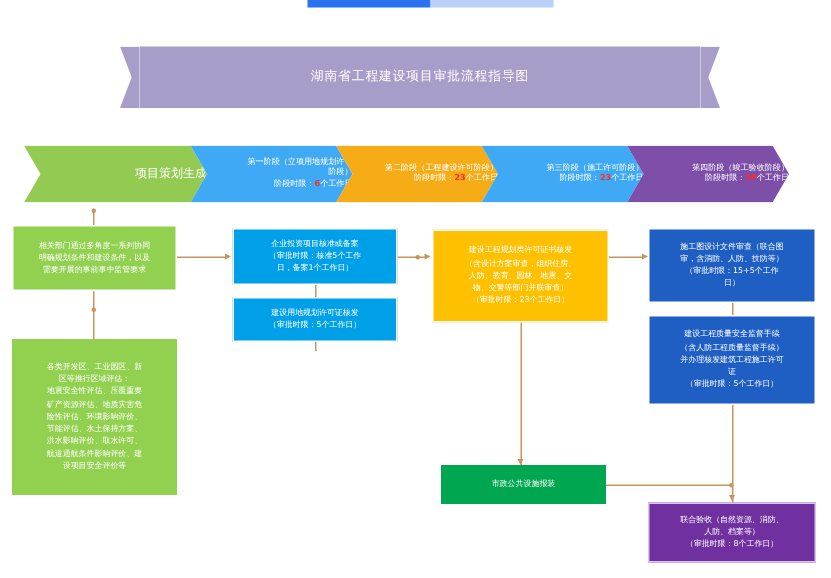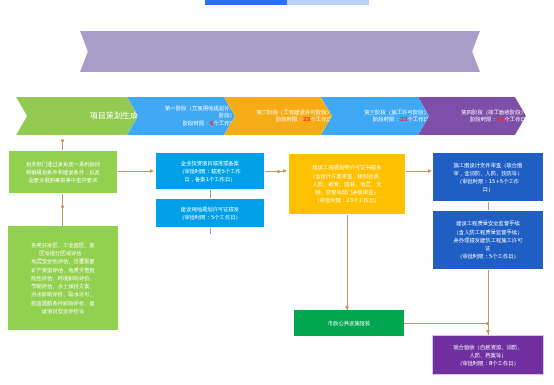--- a/index.html
+++ b/index.html
@@ -98,20 +98,21 @@
 </style>
 </head>
 <body>
 
 <div id="top-strip">
   <div class="filled"></div>
   <div class="rest"></div>
 </div>
 
 <div id="title-banner">
+  <div class="title-line1">湖南省工程建设项目审批流程指导图</div>
 </div>
 
 <div id="stage-bar">
 
   <div class="stage s0">
     <div class="st-l1">项目策划生成</div>
   </div>
 
   <div class="stage s1">
     <div class="st-l1">第一阶段（立项用地规划许可</div>

